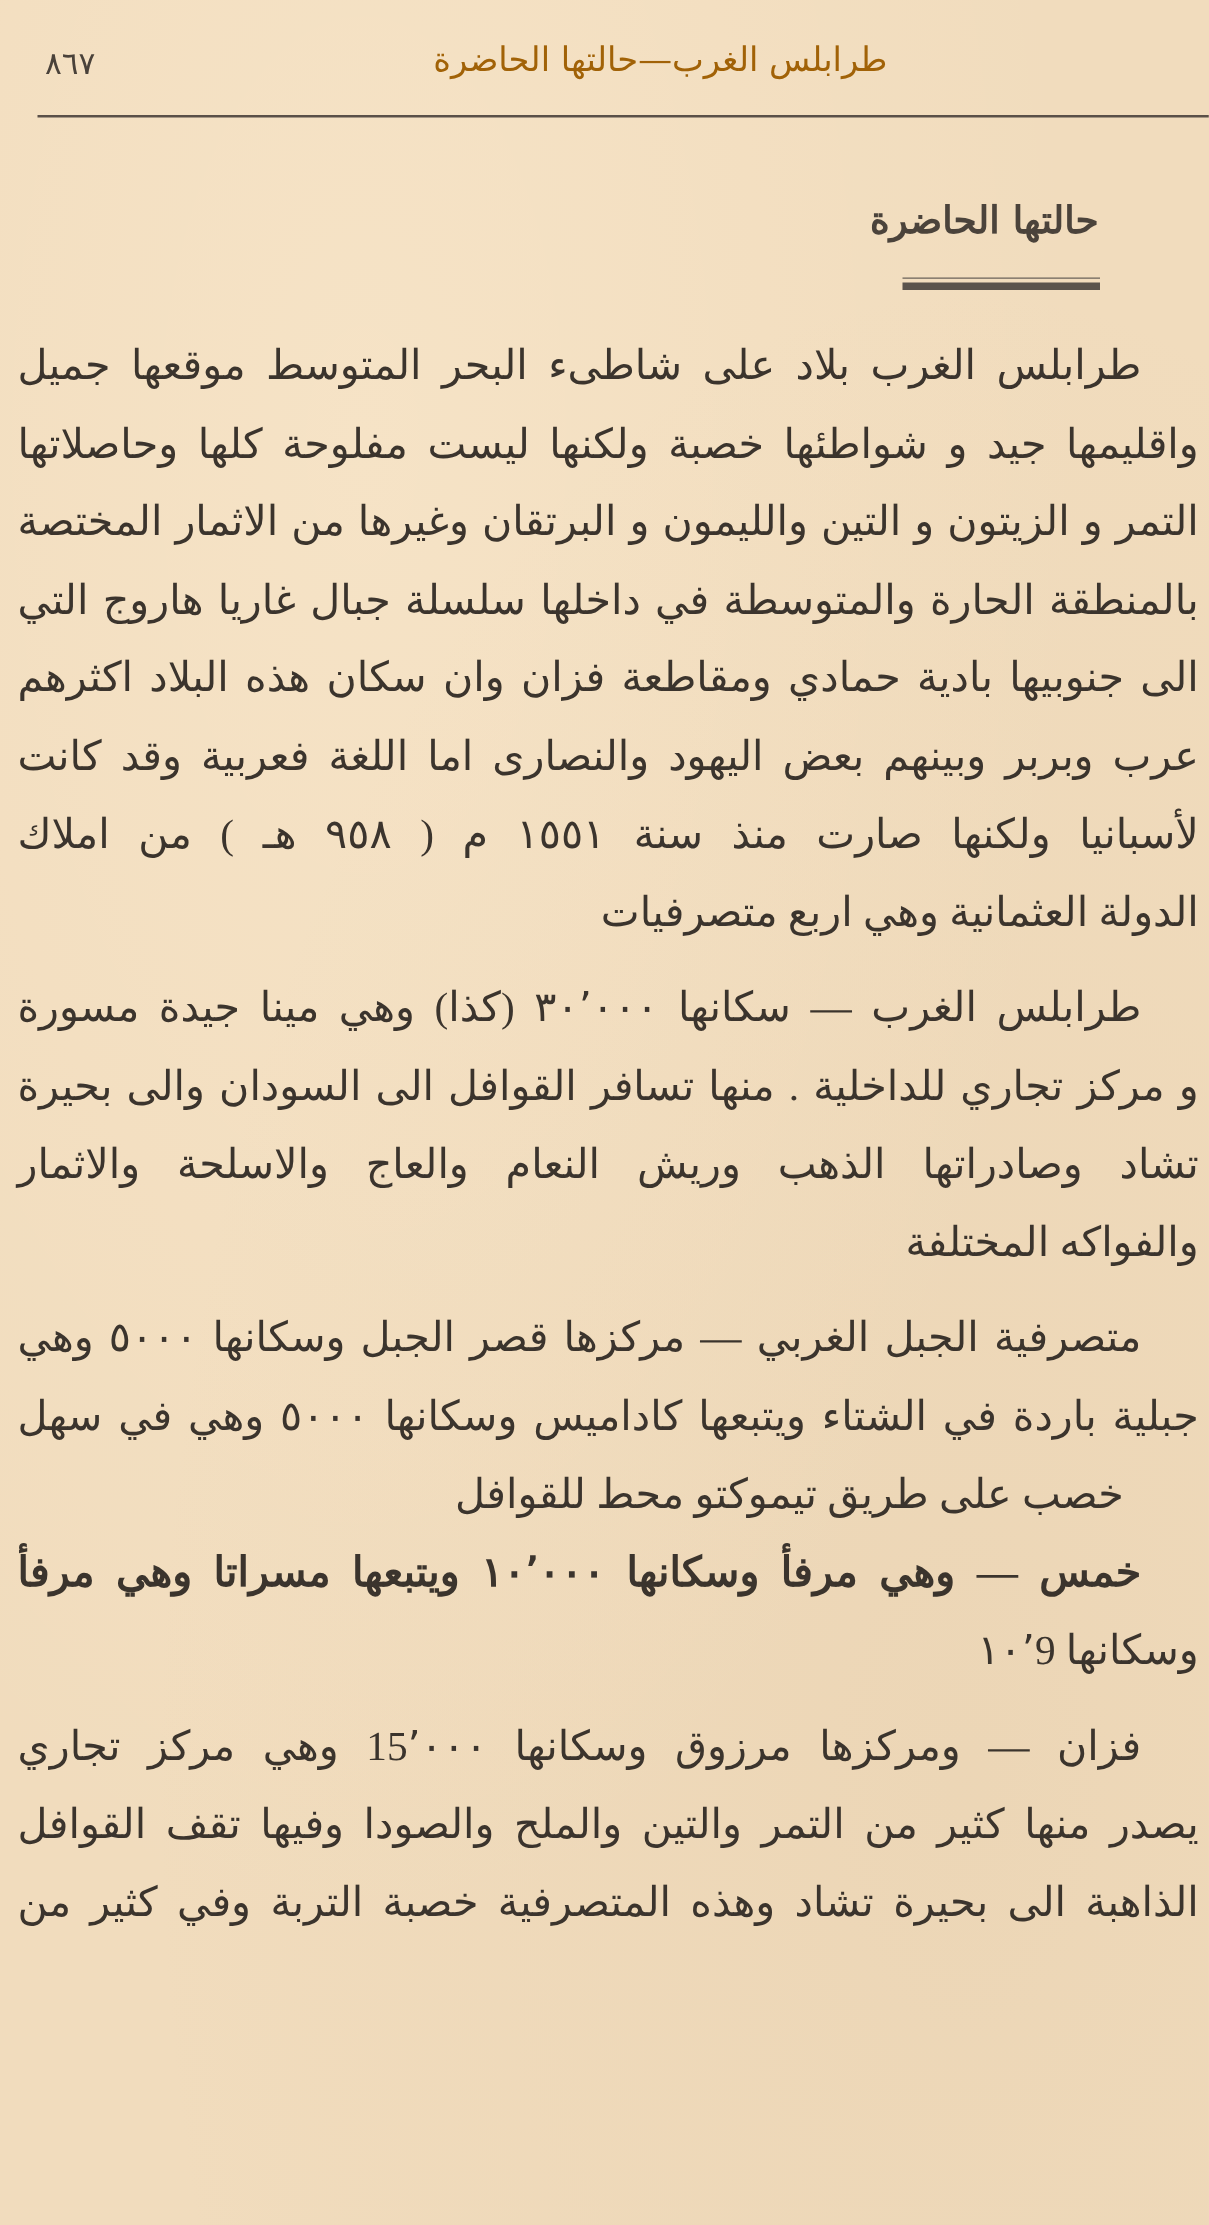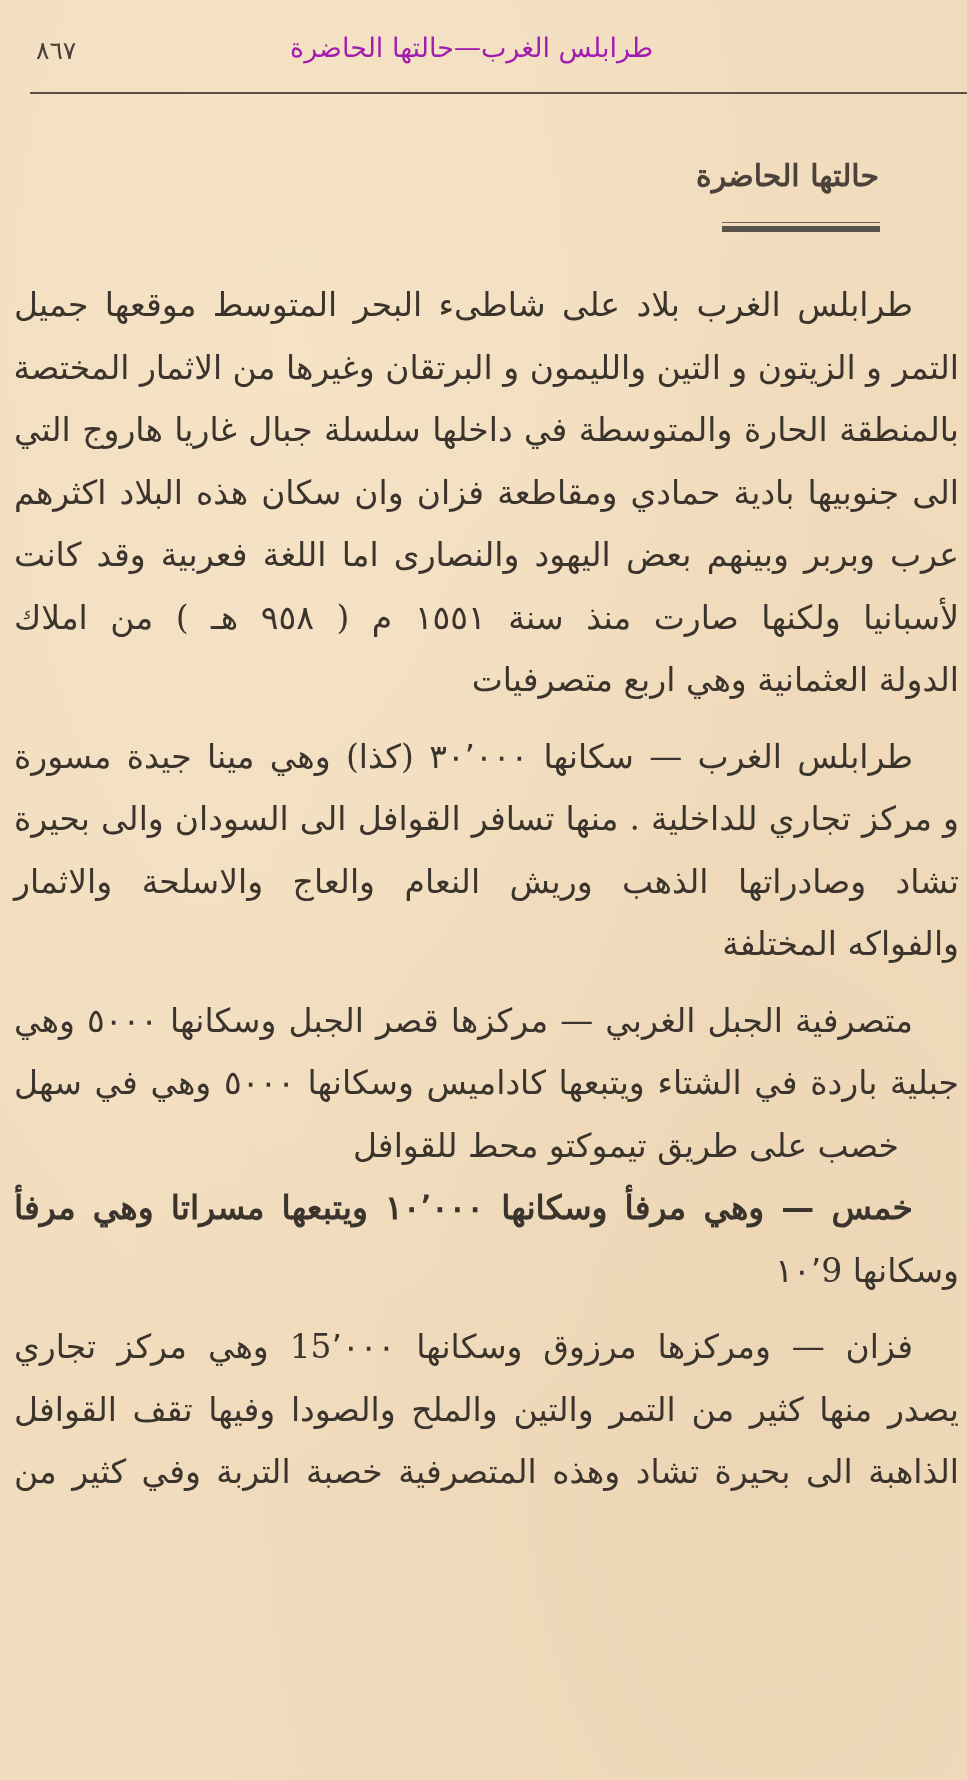--- a/index.html
+++ b/index.html
@@ -35,24 +35,24 @@
       top: 10px;
       font-size: 25px;
       color: #4a423a;
       letter-spacing: 2px;
     }
     .header-title {
       position: absolute;
       left: 260px;
       top: 6px;
       width: 420px;
-      text-align: left;
+      text-align: right;
       direction: rtl;
       font-size: 27px;
-      color: #a21caf;
+      color: #a16207;
     }
     .header-rule {
       position: absolute;
       left: 0;
       top: 66px;
       width: 950px;
       height: 0;
       border-top: 2px solid #5a5048;
     }
     .section-heading {
@@ -76,24 +76,25 @@
       background: #6b6259;
       margin-bottom: 3px;
     }
     .heading-underline .thick {
       height: 6px;
       background: #5a534c;
     }
     .body-text {
       position: absolute;
       left: 14px;
-      top: 274px;
+      top: 262px;
       width: 945px;
       direction: rtl;
       text-align: justify;
+      font-family: Liberation Serif, serif;
     }
     .para {
       margin: 0;
     }
     .line {
       display: block;
       font-size: 33px;
       line-height: 62.5px;
       white-space: nowrap;
       text-align: justify;
@@ -128,20 +129,21 @@
   <div class="section-heading">حالتها الحاضرة</div>
   <div class="heading-underline">
     <div class="thin"></div>
     <div class="thick"></div>
   </div>
 
   <div class="body-text">
 
     <div class="para">
       <span class="line indent">طرابلس الغرب بلاد على شاطىء البحر المتوسط موقعها جميل</span>
+      <span class="line">واقليمها جيد و شواطئها خصبة ولكنها ليست مفلوحة كلها وحاصلاتها</span>
       <span class="line">التمر و الزيتون و التين والليمون و البرتقان وغيرها من الاثمار المختصة</span>
       <span class="line">بالمنطقة الحارة والمتوسطة في داخلها سلسلة جبال غاريا هاروج التي</span>
       <span class="line">الى جنوبيها بادية حمادي ومقاطعة فزان وان سكان هذه البلاد اكثرهم</span>
       <span class="line">عرب وبربر وبينهم بعض اليهود والنصارى اما اللغة فعربية وقد كانت</span>
       <span class="line">لأسبانيا ولكنها صارت منذ سنة ١٥٥١ م ( ٩٥٨ هـ ) من املاك</span>
       <span class="line short">الدولة العثمانية وهي اربع متصرفيات</span>
     </div>
 
     <div class="gap-sm"></div>
 

